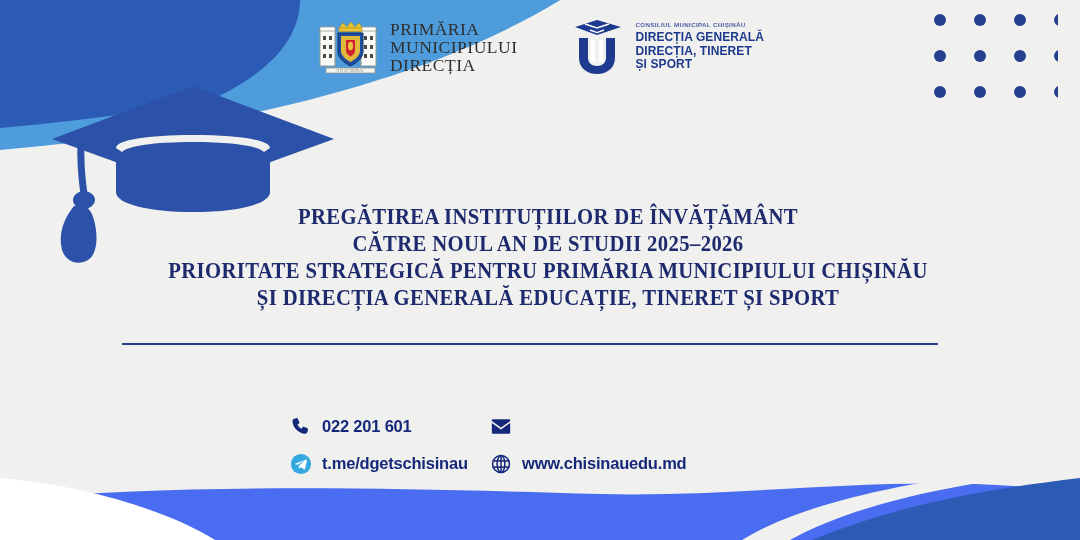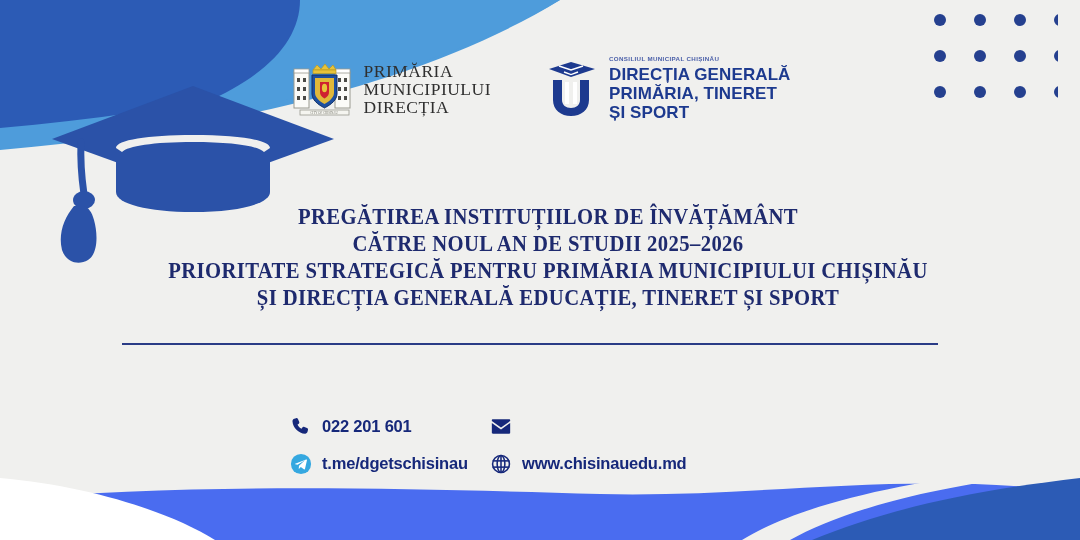--- a/index.html
+++ b/index.html
@@ -22,21 +22,20 @@
   
   .logo-row {
     position: absolute;
     top: 16px;
     left: 0;
     width: 1080px;
     display: flex;
     justify-content: center;
     align-items: center;
     gap: 56px;
-    margin-top: 40px;
   }
   .logo-block {
     display: flex;
     align-items: center;
     gap: 10px;
   }
   .logo-text {
     font-family: "Liberation Serif", serif;
     color: #2f2f2f;
     line-height: 1.04;
@@ -53,21 +52,21 @@
     line-height: 1.12;
   }
   .dgets-text .tiny {
     font-size: 6.2px;
     letter-spacing: 0.35px;
     color: #4a5fa8;
     display: block;
     margin-bottom: 2px;
   }
   .dgets-text .big {
-    font-size: 17px;
+    font-size: 12px;
     letter-spacing: 0.1px;
     display: block;
   }
 
   
   #cap { position: absolute; left: 48px; top: 82px; }
 
   
   .headline {
     position: absolute;
@@ -223,21 +222,21 @@
 
         <path d="M6,20 L6,40 C6,50 14,56 24,56 C34,56 42,50 42,40 L42,20 L33,20 L33,40
                  C33,45 29,48 24,48 C19,48 15,45 15,40 L15,20 Z" fill="#1d3a8f"></path>
 
         <rect x="18" y="22" width="4" height="22" fill="#ffffff"></rect>
         <rect x="26" y="22" width="4" height="22" fill="#ffffff"></rect>
       </svg>
       <div class="dgets-text">
         <span class="tiny">CONSILIUL MUNICIPAL CHIȘINĂU</span>
         <span class="big">DIRECȚIA GENERALĂ</span>
-        <span class="big">PRIMĂRIA, TINERET</span>
+        <span class="big">DIRECȚIA, TINERET</span>
         <span class="big">ȘI SPORT</span>
       </div>
     </div>
   </div>
 
   <svg id="cap" width="290" height="195" viewBox="0 0 290 195" aria-hidden="true">
 
     <path d="M145,4 L286,57 L145,108 L4,57 Z" fill="#2b52a8"></path>
 
     <path d="M68,66 C68,58 100,53 145,53 C190,53 222,58 222,66 L222,110

